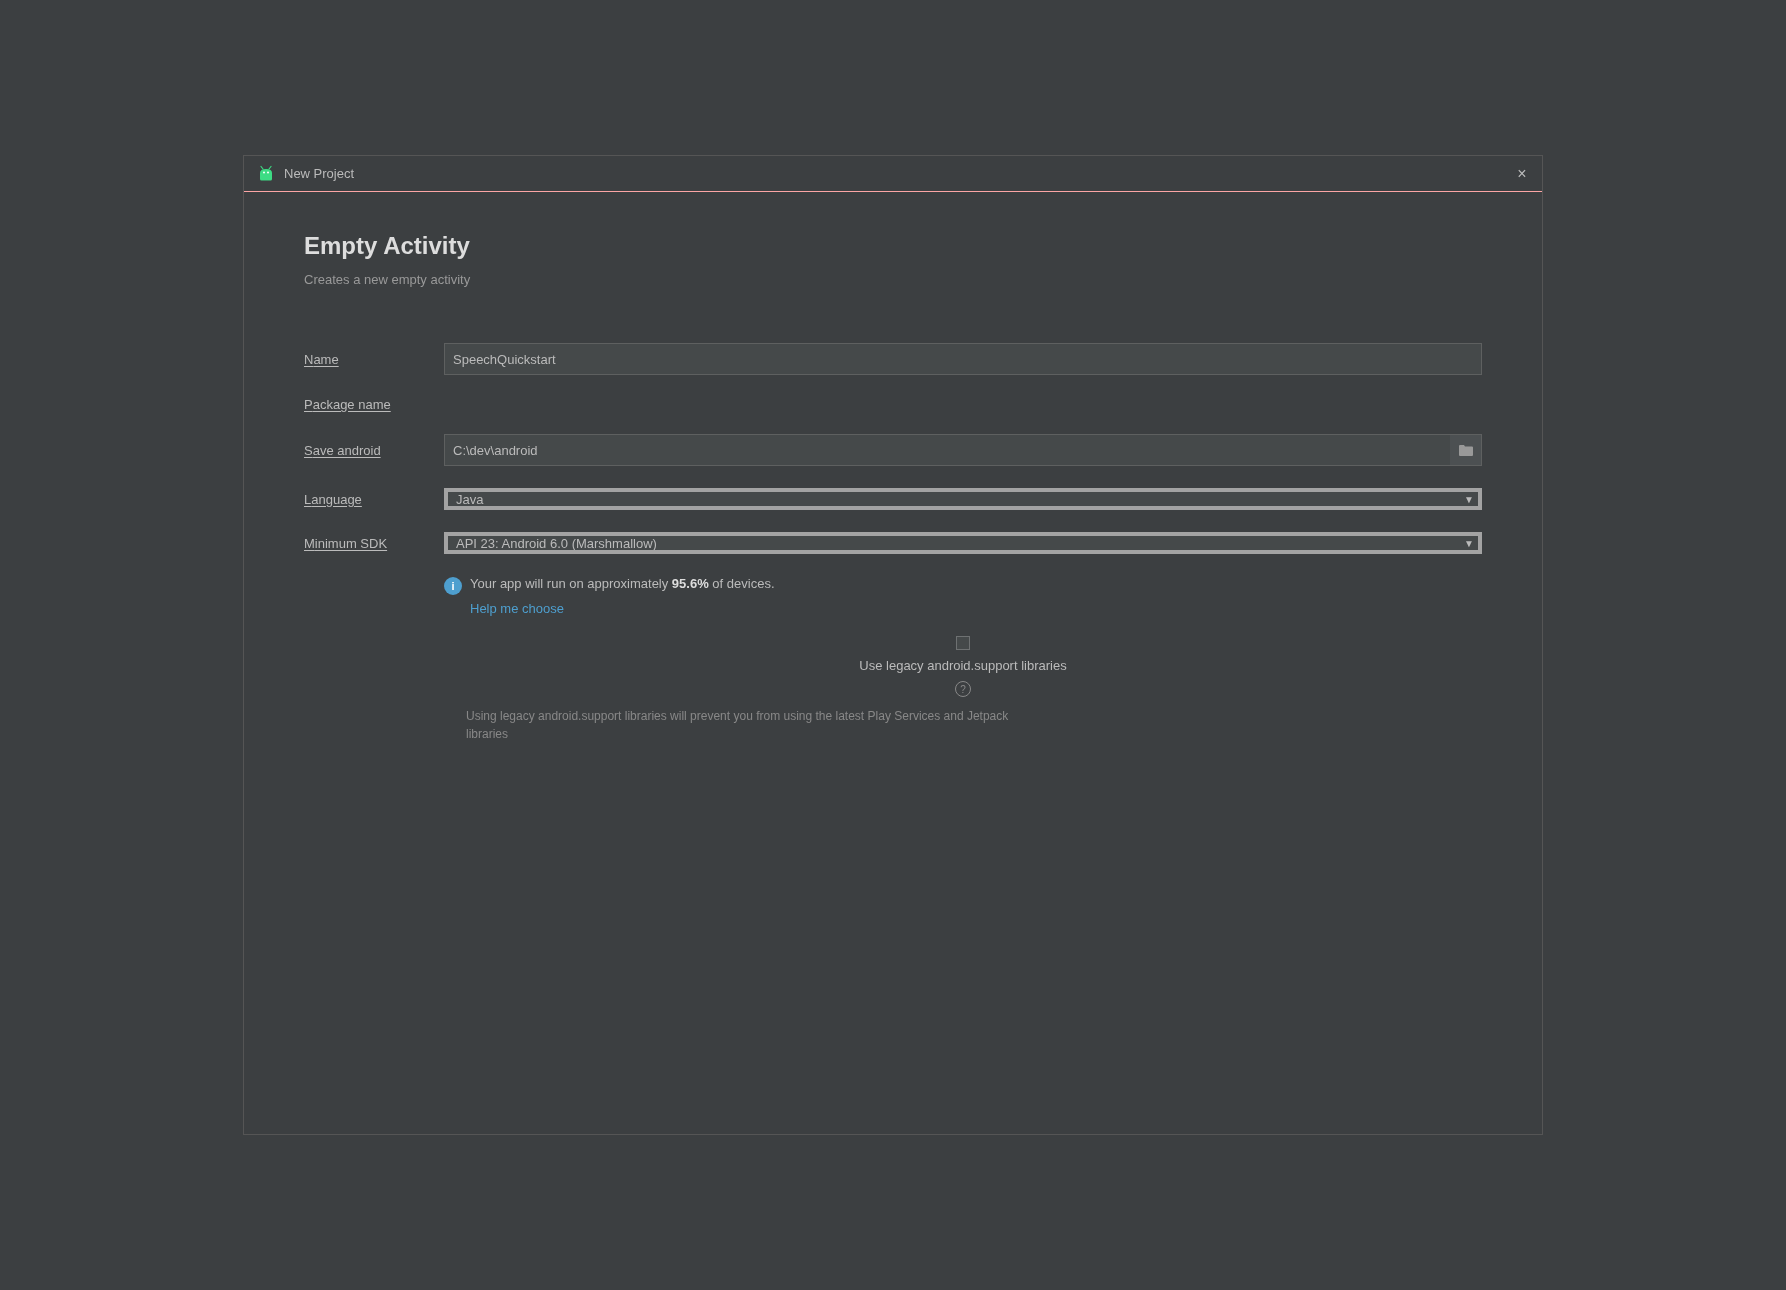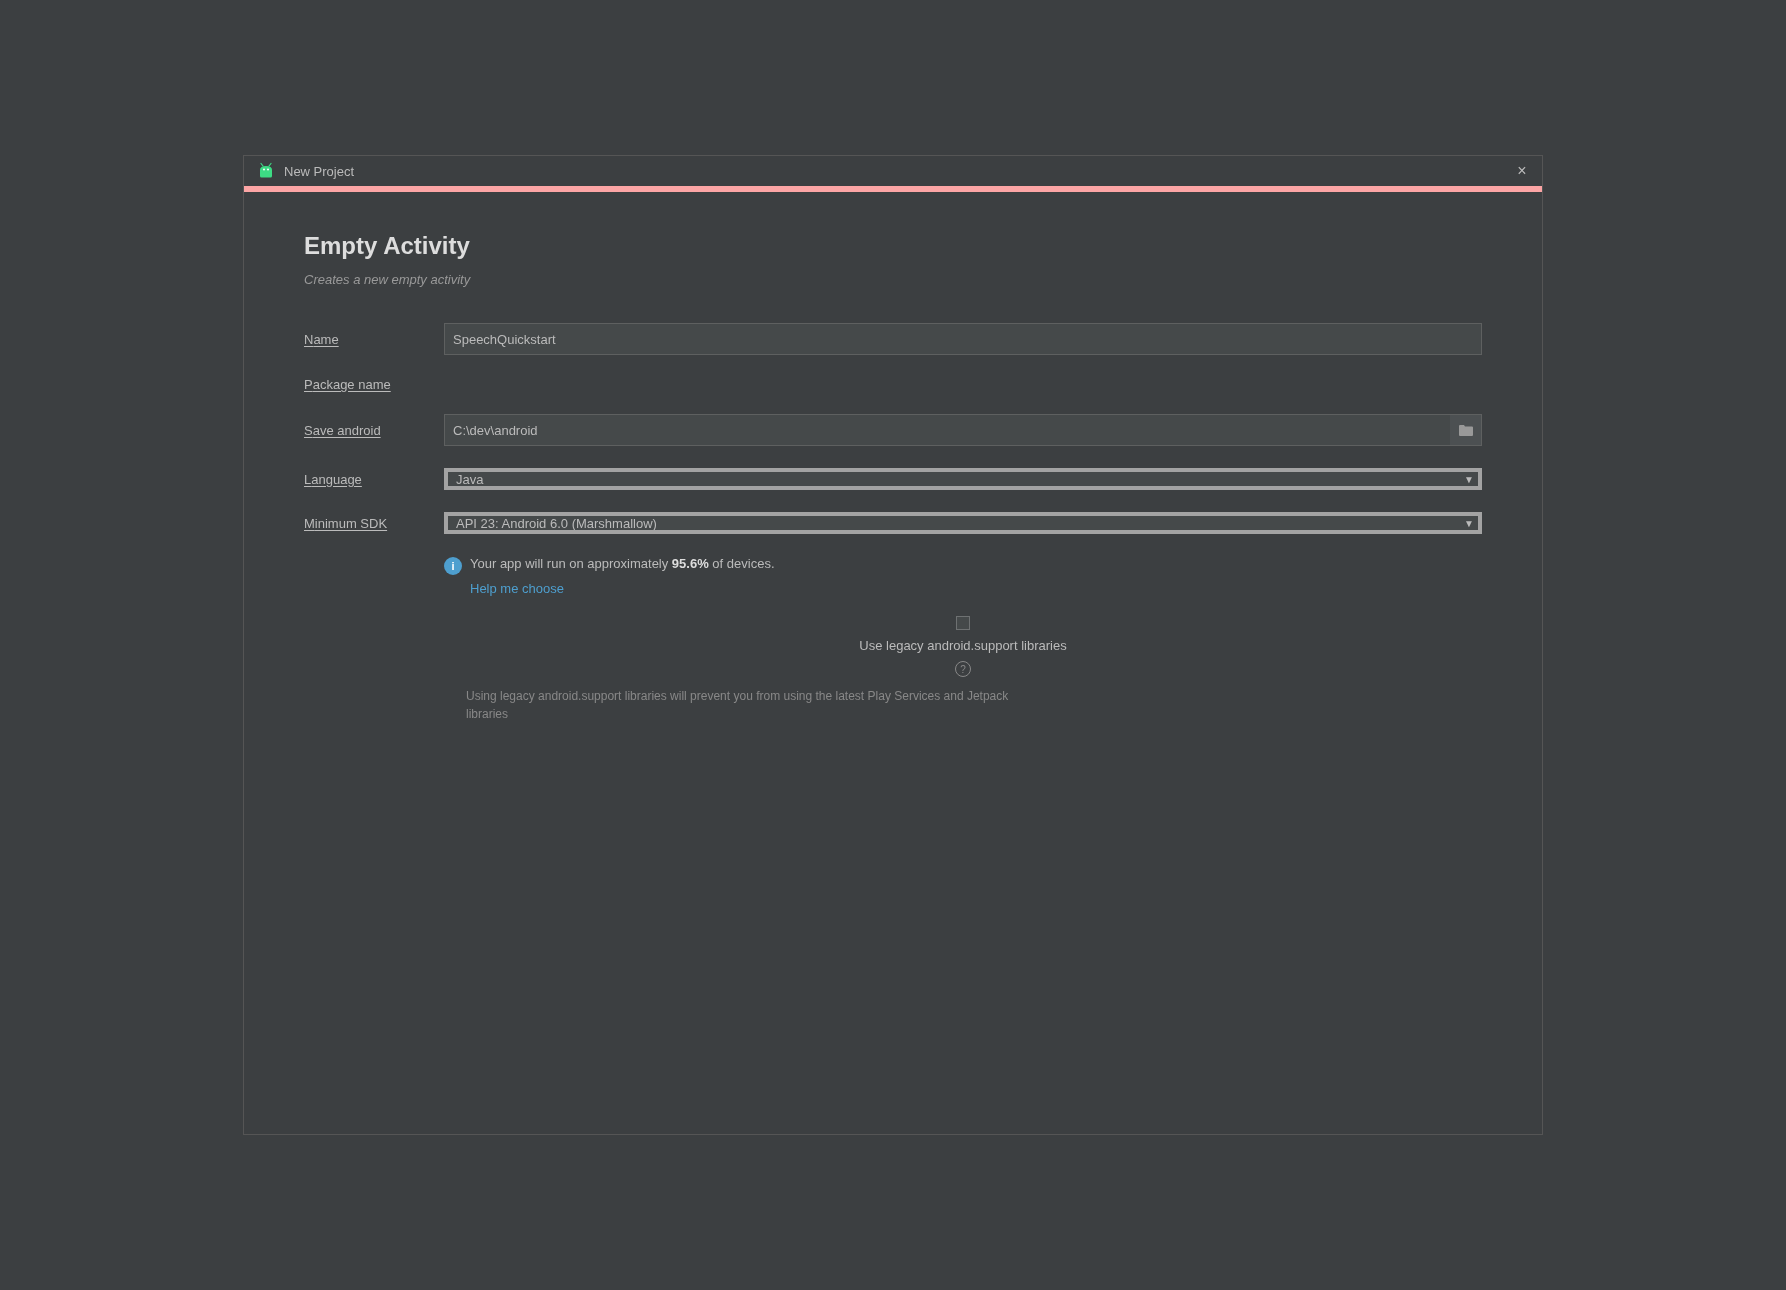--- a/index.html
+++ b/index.html
@@ -29,21 +29,21 @@
       flex-direction: column;
       position: relative;
     }
 
     .title-bar {
       display: flex;
       align-items: center;
       justify-content: space-between;
       padding: 8px 12px;
       background: #3c3f41;
-      border-bottom: 6px solid #fca5a5;
+      border-bottom: 1px solid #fca5a5;
       height: 36px;
     }
 
     .title-bar-left {
       display: flex;
       align-items: center;
       gap: 8px;
     }
 
     .android-icon {
@@ -80,22 +80,21 @@
     .section-title {
       font-size: 24px;
       font-weight: bold;
       color: #dddddd;
       margin-bottom: 12px;
     }
 
     .section-subtitle {
       font-size: 13px;
       color: #999999;
-      margin-bottom: 36px;
-      font-style: italic;
+      margin-bottom: 56px;
     }
 
     .form-row {
       display: flex;
       align-items: center;
       margin-bottom: 22px;
     }
 
     .form-label {
       width: 140px;

